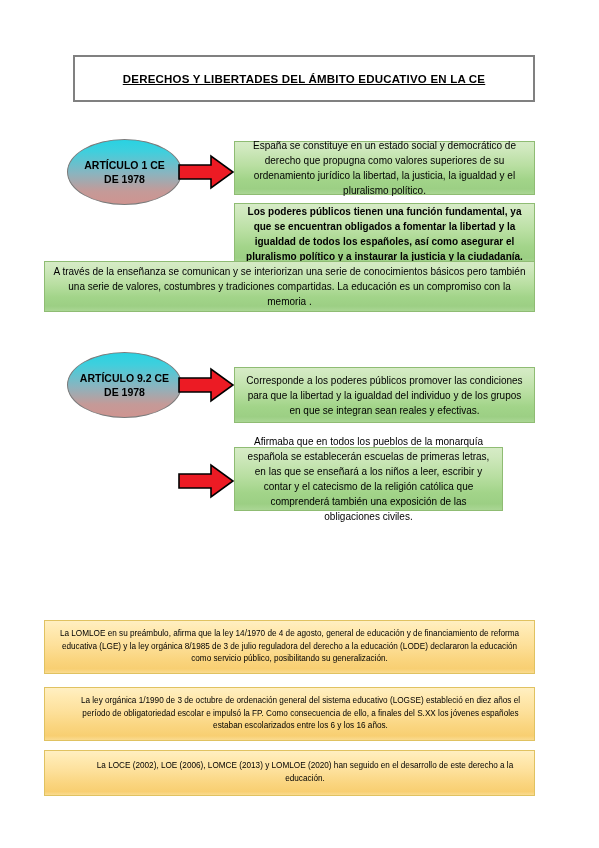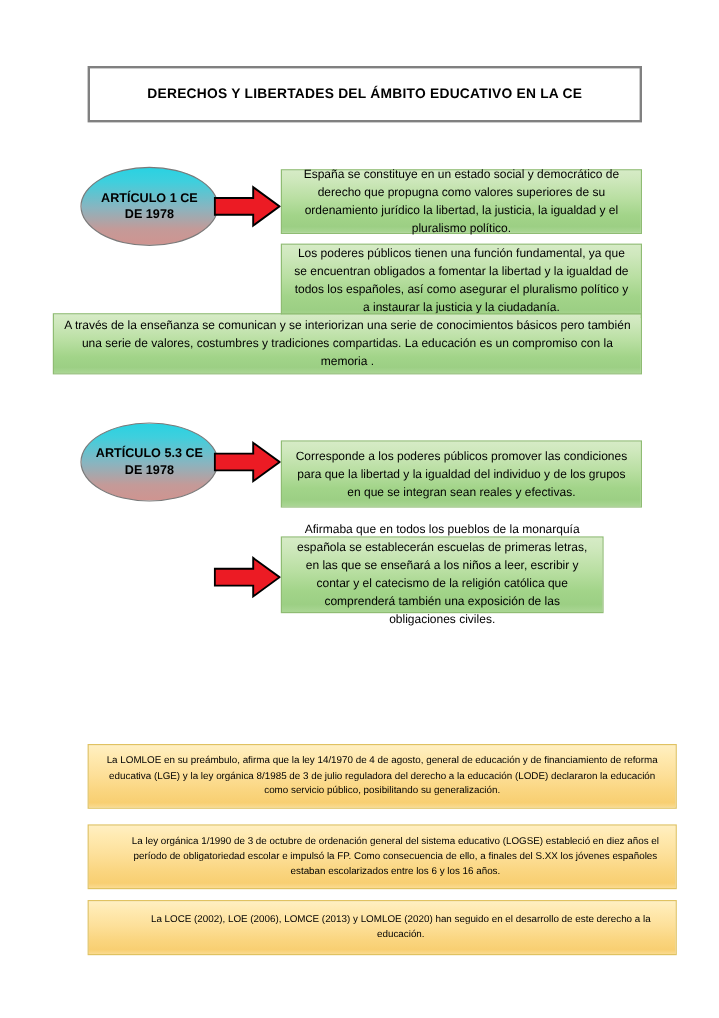--- a/index.html
+++ b/index.html
@@ -28,20 +28,21 @@
     left: 73px;
     top: 55px;
     width: 462px;
     height: 47px;
     border: 2px solid #808080;
     background: #ffffff;
     box-sizing: border-box;
     display: flex;
     align-items: center;
     justify-content: center;
+    text-decoration: underline;
   }
   .title-text {
     font-size: 11.5px;
     font-weight: bold;
     letter-spacing: 0.2px;
     color: #000000;
     text-align: center;
   }
 
   
@@ -89,38 +90,37 @@
     justify-content: center;
     padding: 4px 7px;
   }
   .gbox-text {
     font-size: 10px;
     line-height: 1.5;
     text-align: center;
     color: #000000;
   }
   .gb-1 { left: 234px; top: 141px; width: 301px; height: 54px; }
-  .gb-2 { left: 234px; top: 203px; width: 301px; height: 62px; }
+  .gb-2 { left: 234px; top: 203px; width: 301px; height: 62px; font-weight: bold; }
   .gb-3 { left: 44px; top: 261px; width: 491px; height: 51px; }
   .gb-4 { left: 234px; top: 355px; width: 301px; height: 56px; margin-top: 12px; }
   .gb-5 { left: 234px; top: 447px; width: 269px; height: 64px; }
   .gb-6 { left: 44px; top: 547px; width: 491px; height: 42px; }
 
   
   .ybox {
     position: absolute;
     box-sizing: border-box;
     border: 1px solid #e0c261;
     background: linear-gradient(to bottom,
        #ffefc2 0%, #ffeab2 16%, #fde09a 46%, #fad57f 74%, #f8cf72 92%, #fadb90 100%);
     display: flex;
     align-items: center;
     justify-content: center;
     padding: 4px 9px;
-    margin-left: 29px;
   }
   .ybox-text {
     font-size: 8.2px;
     line-height: 1.55;
     text-align: center;
     color: #000000;
   }
   .yb-1 { left: 44px; top: 620px; width: 491px; height: 54px; }
   .yb-2 { left: 44px; top: 687px; width: 491px; height: 54px; padding-left: 31px; }
   .yb-3 { left: 44px; top: 750px; width: 491px; height: 46px; padding-left: 40px; }
@@ -154,21 +154,21 @@
   <div class="gbox gb-2">
     <div class="gbox-text">Los poderes públicos tienen una función fundamental, ya que se encuentran obligados a fomentar la libertad y la igualdad de todos los españoles, así como asegurar el pluralismo político y a instaurar la justicia y la ciudadanía.</div>
   </div>
 
   <div class="gbox gb-3">
     <div class="gbox-text">A través de la enseñanza se comunican y se interiorizan una serie de conocimientos básicos pero también una serie de valores, costumbres y tradiciones compartidas. La educación es un compromiso con la memoria .</div>
   </div>
 
   <div class="ellipse ell-2">
     <div class="ellipse-label">
-      <span>ARTÍCULO 5.3 CE</span><br>
+      <span>ARTÍCULO 9.2 CE</span><br>
       <span>DE  1978</span>
     </div>
   </div>
 
   <div class="arrow arw-2">
     <svg width="56" height="36" viewBox="0 0 56 36" aria-hidden="true">
       <polygon points="1,11 33,11 33,2 55,18 33,34 33,25 1,25" fill="#ec1b24" stroke="#000000" stroke-width="1.6" stroke-linejoin="miter"></polygon>
     </svg>
   </div>
 

